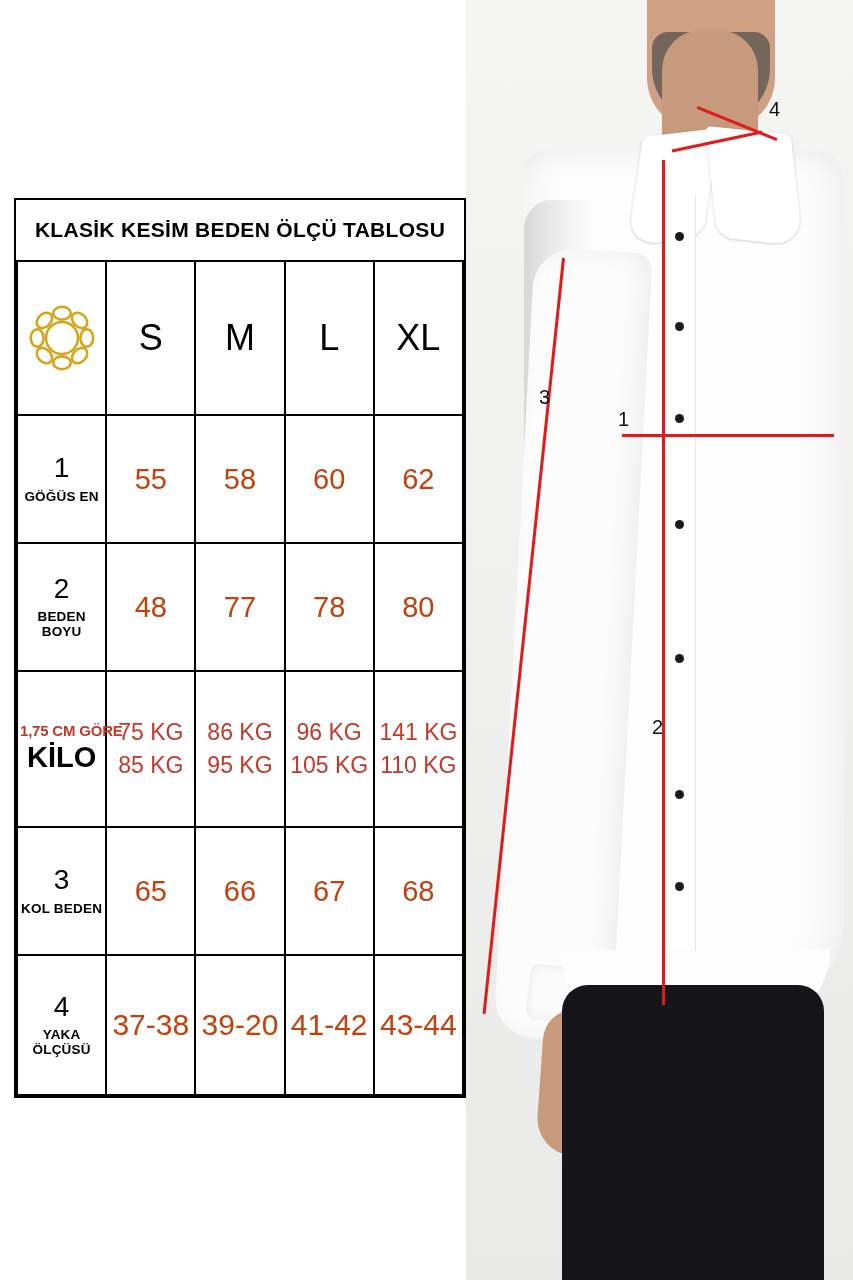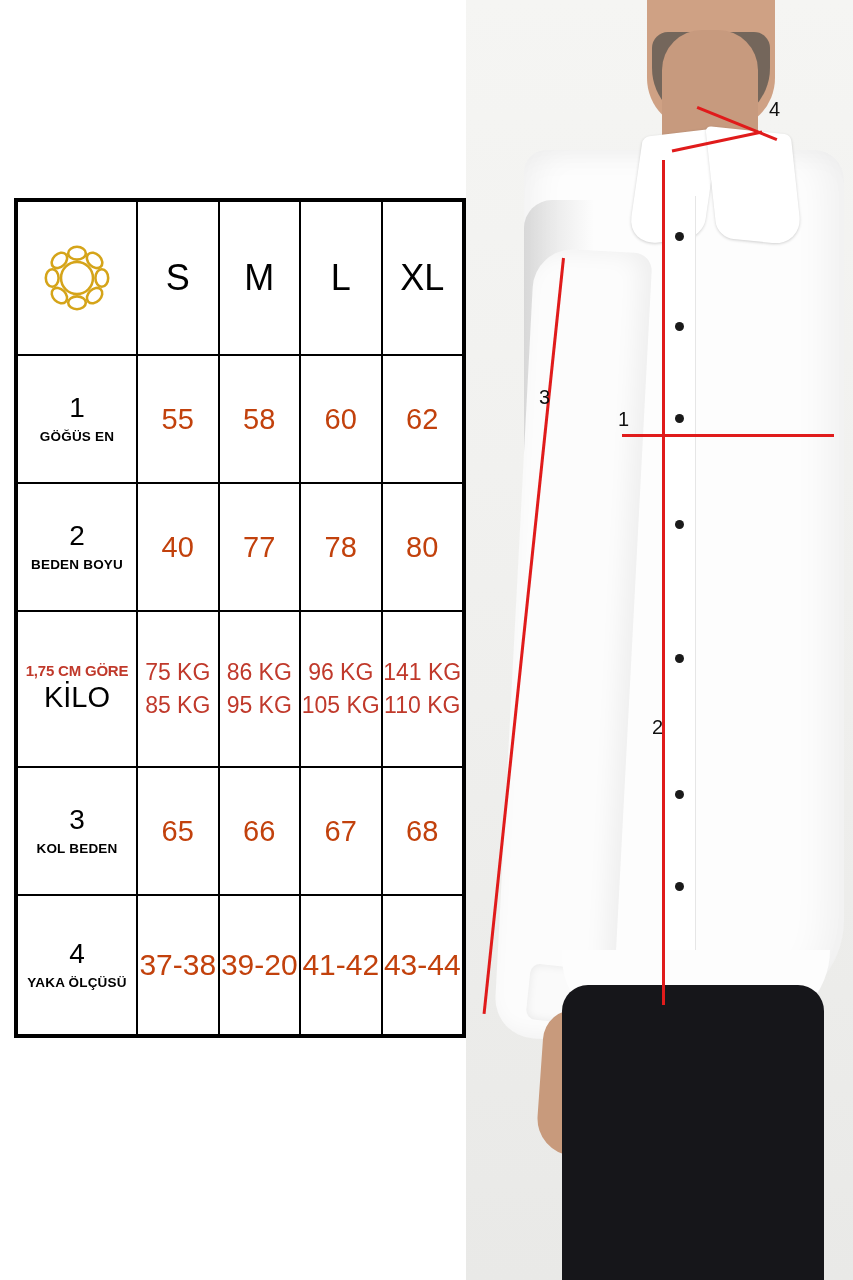--- a/index.html
+++ b/index.html
@@ -92,21 +92,21 @@
 
   .small-head {
     font-size: 15px;
     font-weight: bold;
     color: #c0392b;
     letter-spacing: -.2px;
     white-space: nowrap;
   }
   .kilo-word {
     font-size: 29px;
-    font-weight: normal;
+    font-weight: bold;
     color: #000;
     margin-top: 2px;
   }
   .wt {
     font-size: 23px;
     color: #c0392b;
     line-height: 1.45;
     white-space: nowrap;
   }
   .collar-val { font-size: 30px; }
@@ -261,20 +261,23 @@
     color: #111;
     font-family: "Liberation Sans", sans-serif;
   }
 </style>
 </head>
 <body>
 
 <div class="table-wrap">
   <table class="size-table">
     <tbody>
+        <tr>
+      <td class="title-cell" colspan="5">KLASİK KESİM BEDEN ÖLÇÜ TABLOSU</td>
+    </tr>
 
     <tr class="hdr-row">
       <td class="logo-cell">
         <div class="logo">
           <svg viewBox="0 0 100 100" width="80" height="80" aria-hidden="true">
             <g fill="none" stroke="#d5a419" stroke-width="3.2">
               <circle cx="50" cy="50" r="20"></circle>
               <g>
                 <ellipse cx="50" cy="19" rx="11" ry="8"></ellipse>
                 <ellipse cx="72" cy="28" rx="11" ry="8" transform="rotate(45 72 28)"></ellipse>
@@ -304,21 +307,21 @@
       <td class="val">58</td>
       <td class="val">60</td>
       <td class="val">62</td>
     </tr>
 
     <tr class="row-len">
       <td class="m-label">
         <div class="m-num">2</div>
         <div class="m-name">BEDEN BOYU</div>
       </td>
-      <td class="val">40</td>
+      <td class="val">48</td>
       <td class="val">77</td>
       <td class="val">78</td>
       <td class="val">80</td>
     </tr>
 
     <tr class="row-weight">
       <td class="m-label">
         <div class="small-head">1,75 CM GÖRE</div>
         <div class="kilo-word">KİLO</div>
       </td>

